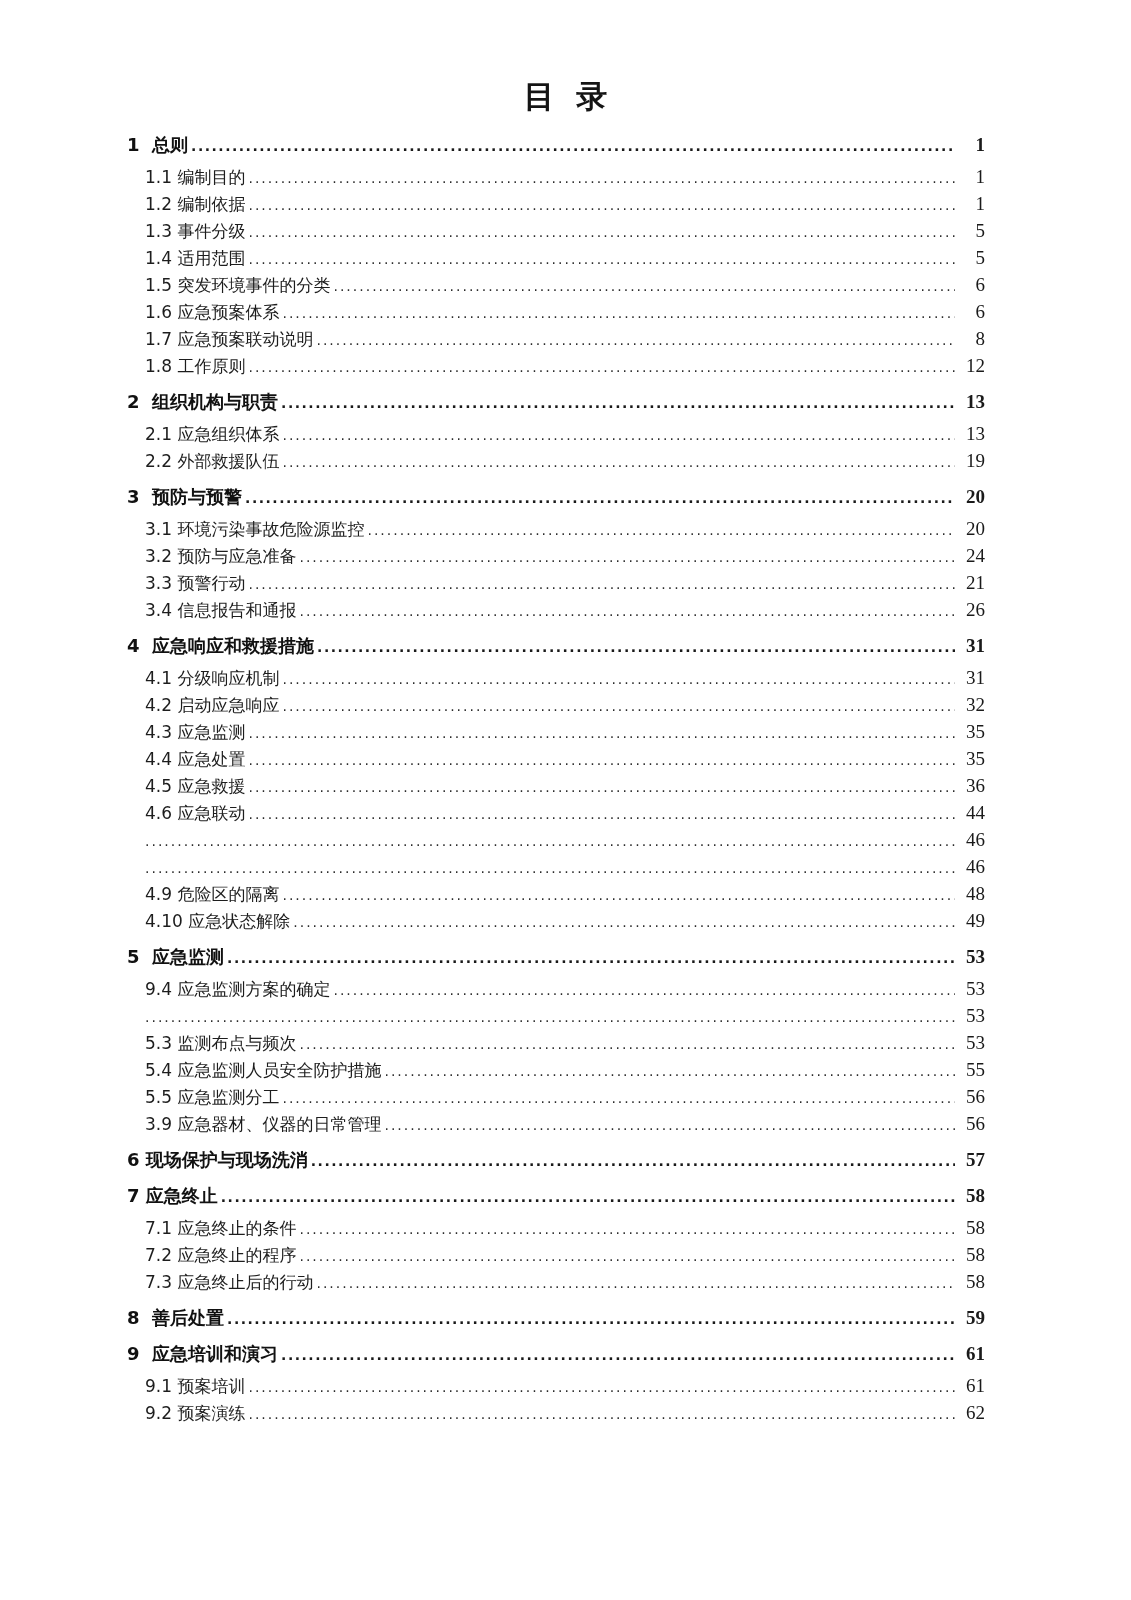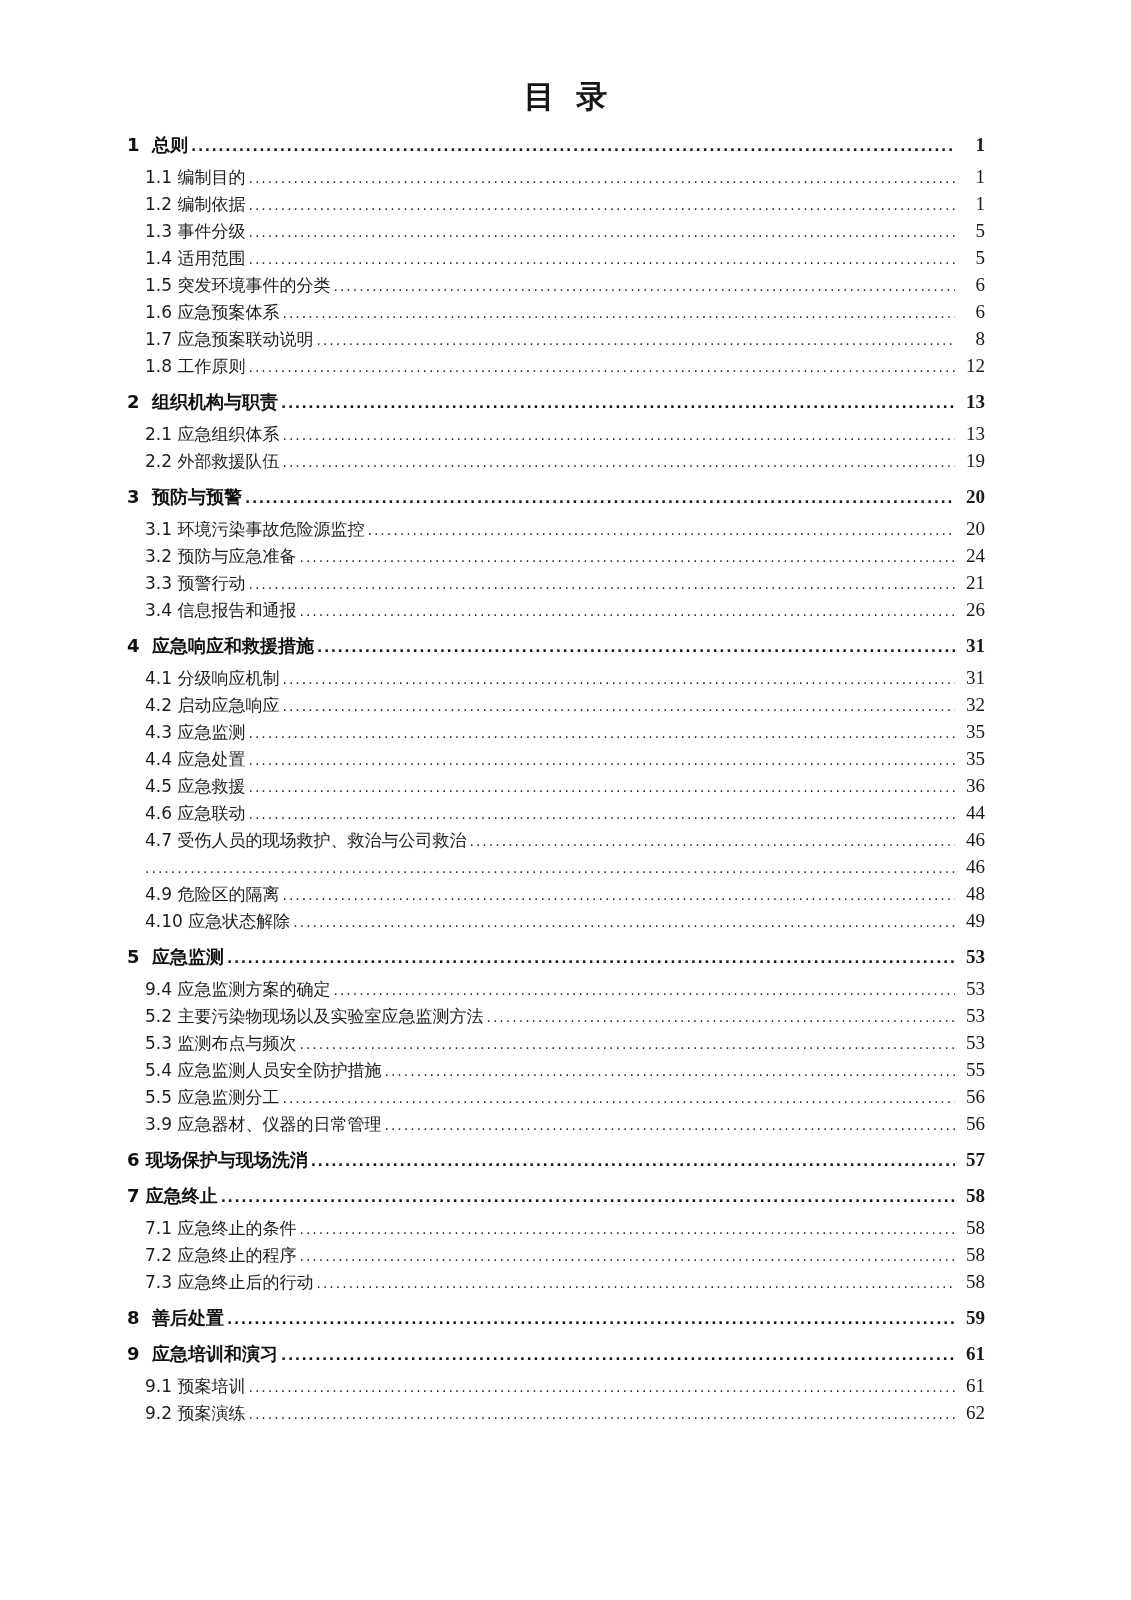--- a/index.html
+++ b/index.html
@@ -203,21 +203,20 @@
     <span class="lbl">4.5 应急救援</span>
     <span class="dots">............................................................................................................................................................................................................................................................................................................</span>
     <span class="pg">36</span>
   </div>
       <div class="toc-row lvl2">
     <span class="lbl">4.6 应急联动</span>
     <span class="dots">............................................................................................................................................................................................................................................................................................................</span>
     <span class="pg">44</span>
   </div>
       <div class="toc-row lvl2">
-    <span class="lbl">4.7 受伤人员的现场救护、救治与公司救治</span>
     <span class="dots">............................................................................................................................................................................................................................................................................................................</span>
     <span class="pg">46</span>
   </div>
       <div class="toc-row lvl2">
     <span class="dots">............................................................................................................................................................................................................................................................................................................</span>
     <span class="pg">46</span>
   </div>
       <div class="toc-row lvl2">
     <span class="lbl">4.9 危险区的隔离</span>
     <span class="dots">............................................................................................................................................................................................................................................................................................................</span>
@@ -232,21 +231,20 @@
     <span class="lbl">5  应急监测</span>
     <span class="dots">............................................................................................................................................................................................................................................................................................................</span>
     <span class="pg">53</span>
   </div>
       <div class="toc-row lvl2">
     <span class="lbl">9.4 应急监测方案的确定</span>
     <span class="dots">............................................................................................................................................................................................................................................................................................................</span>
     <span class="pg">53</span>
   </div>
       <div class="toc-row lvl2">
-    <span class="lbl">5.2 主要污染物现场以及实验室应急监测方法</span>
     <span class="dots">............................................................................................................................................................................................................................................................................................................</span>
     <span class="pg">53</span>
   </div>
       <div class="toc-row lvl2">
     <span class="lbl">5.3 监测布点与频次</span>
     <span class="dots">............................................................................................................................................................................................................................................................................................................</span>
     <span class="pg">53</span>
   </div>
       <div class="toc-row lvl2">
     <span class="lbl">5.4 应急监测人员安全防护措施</span>

